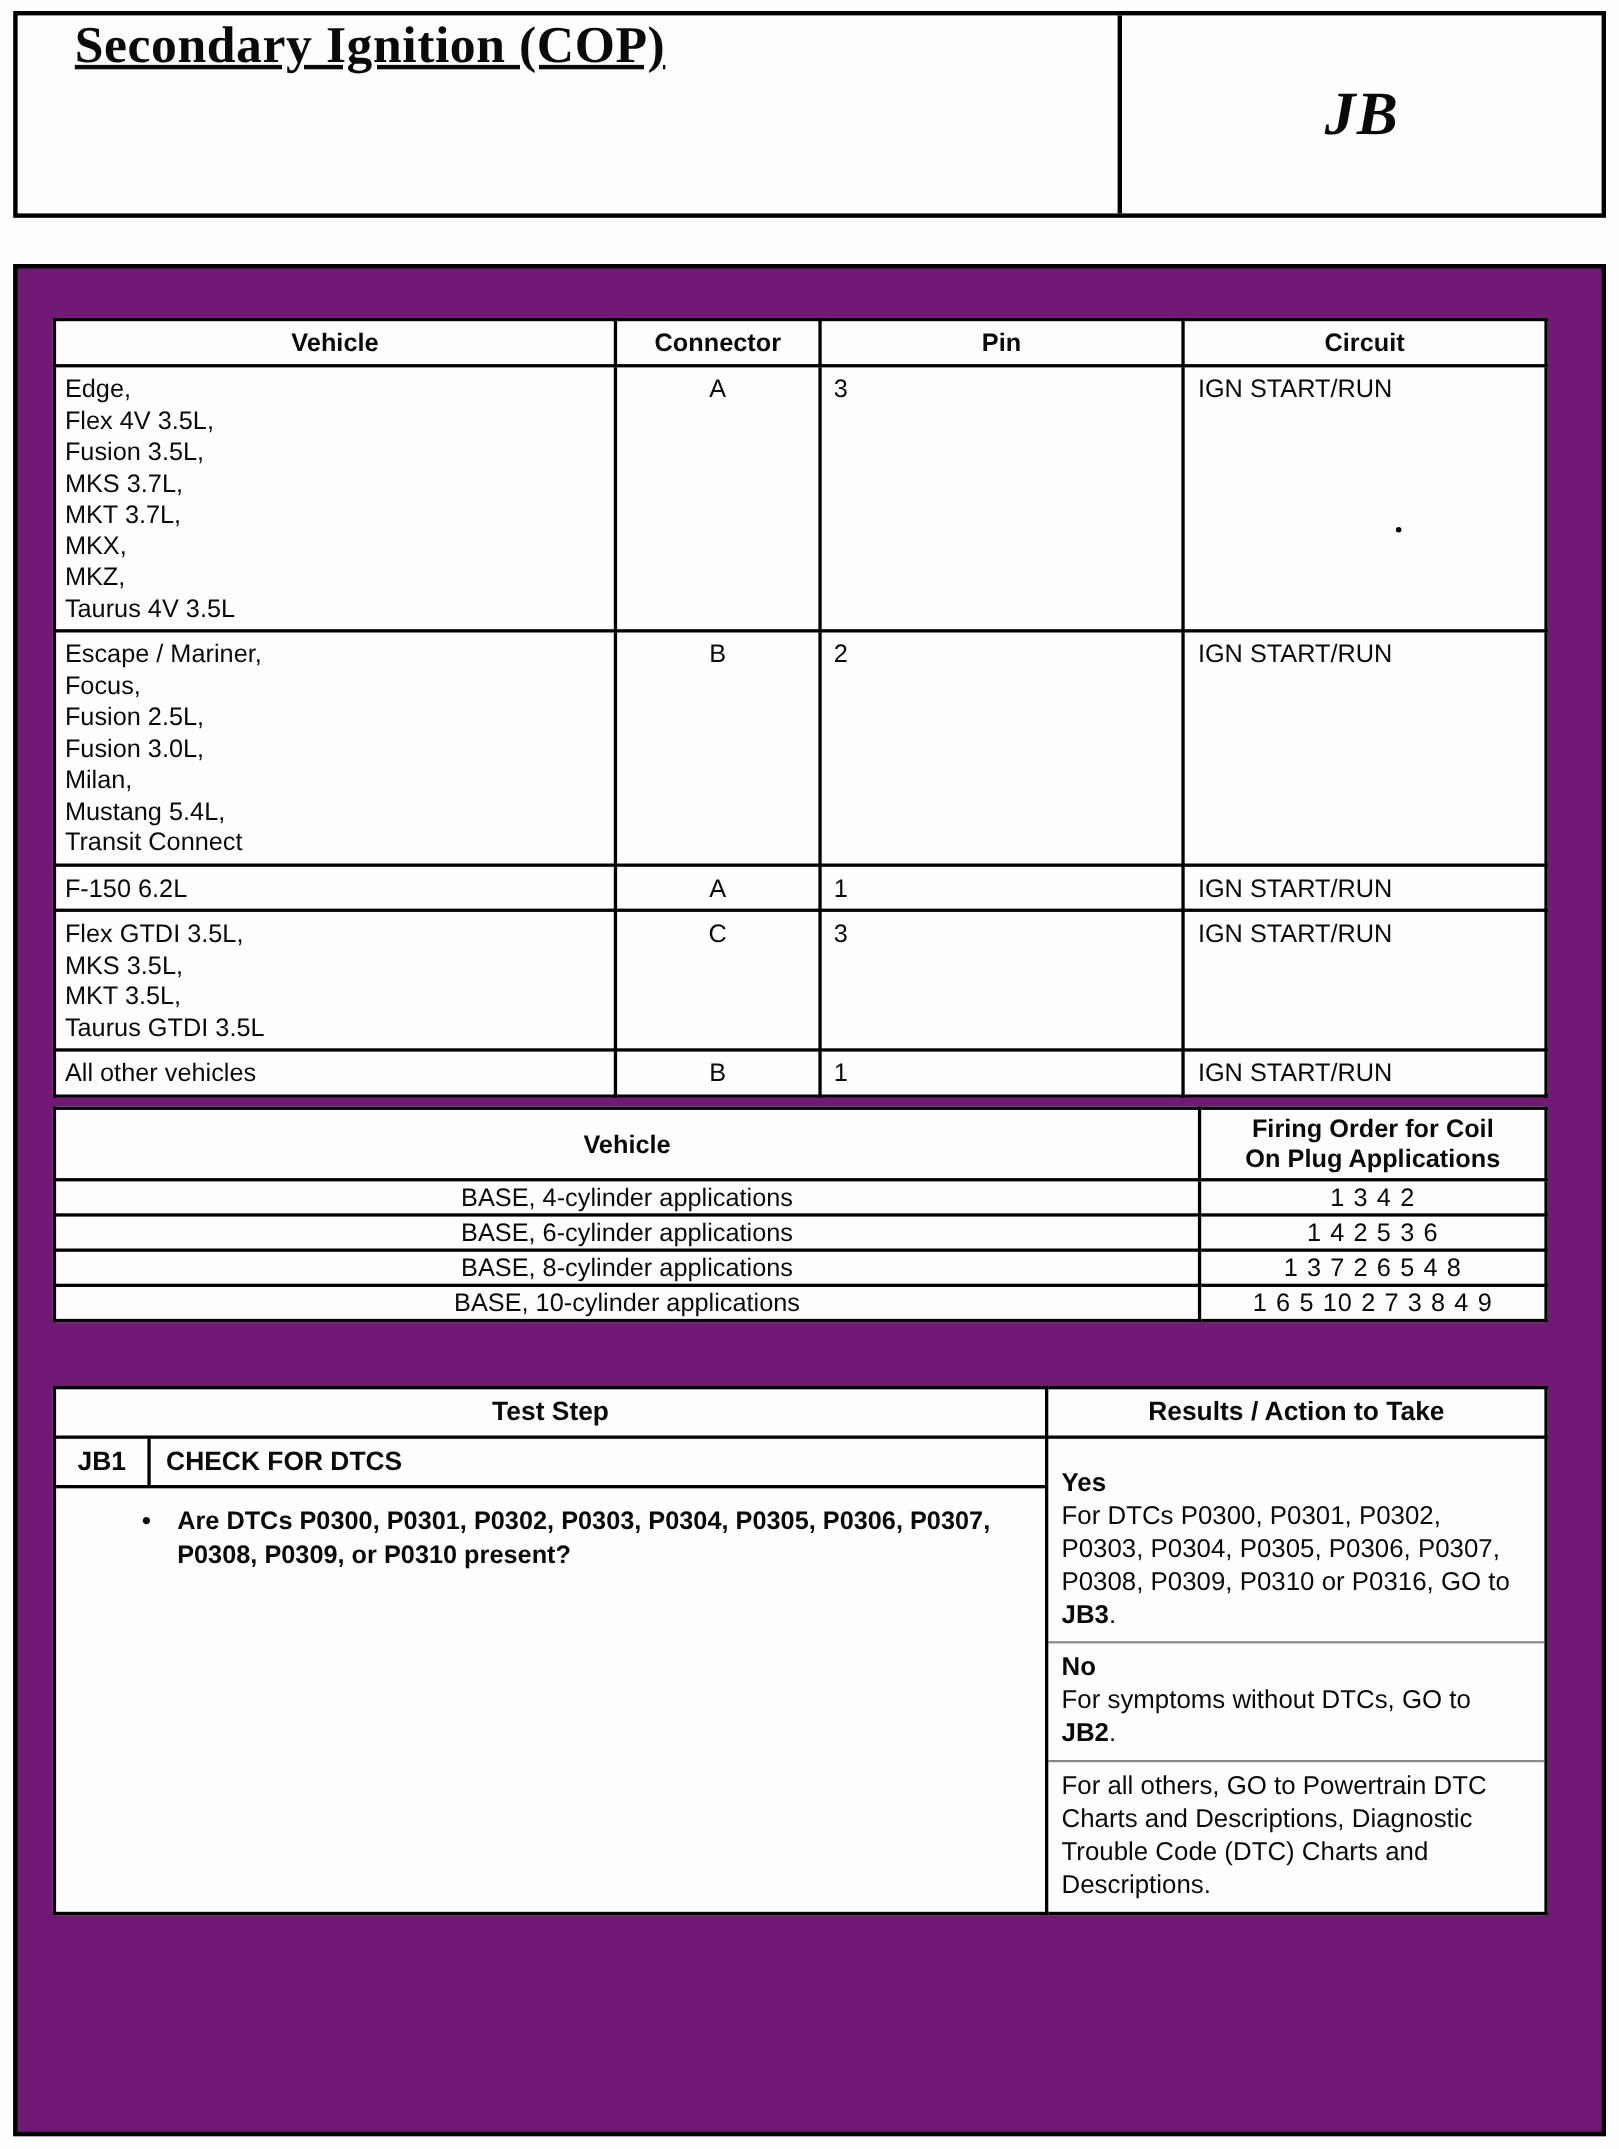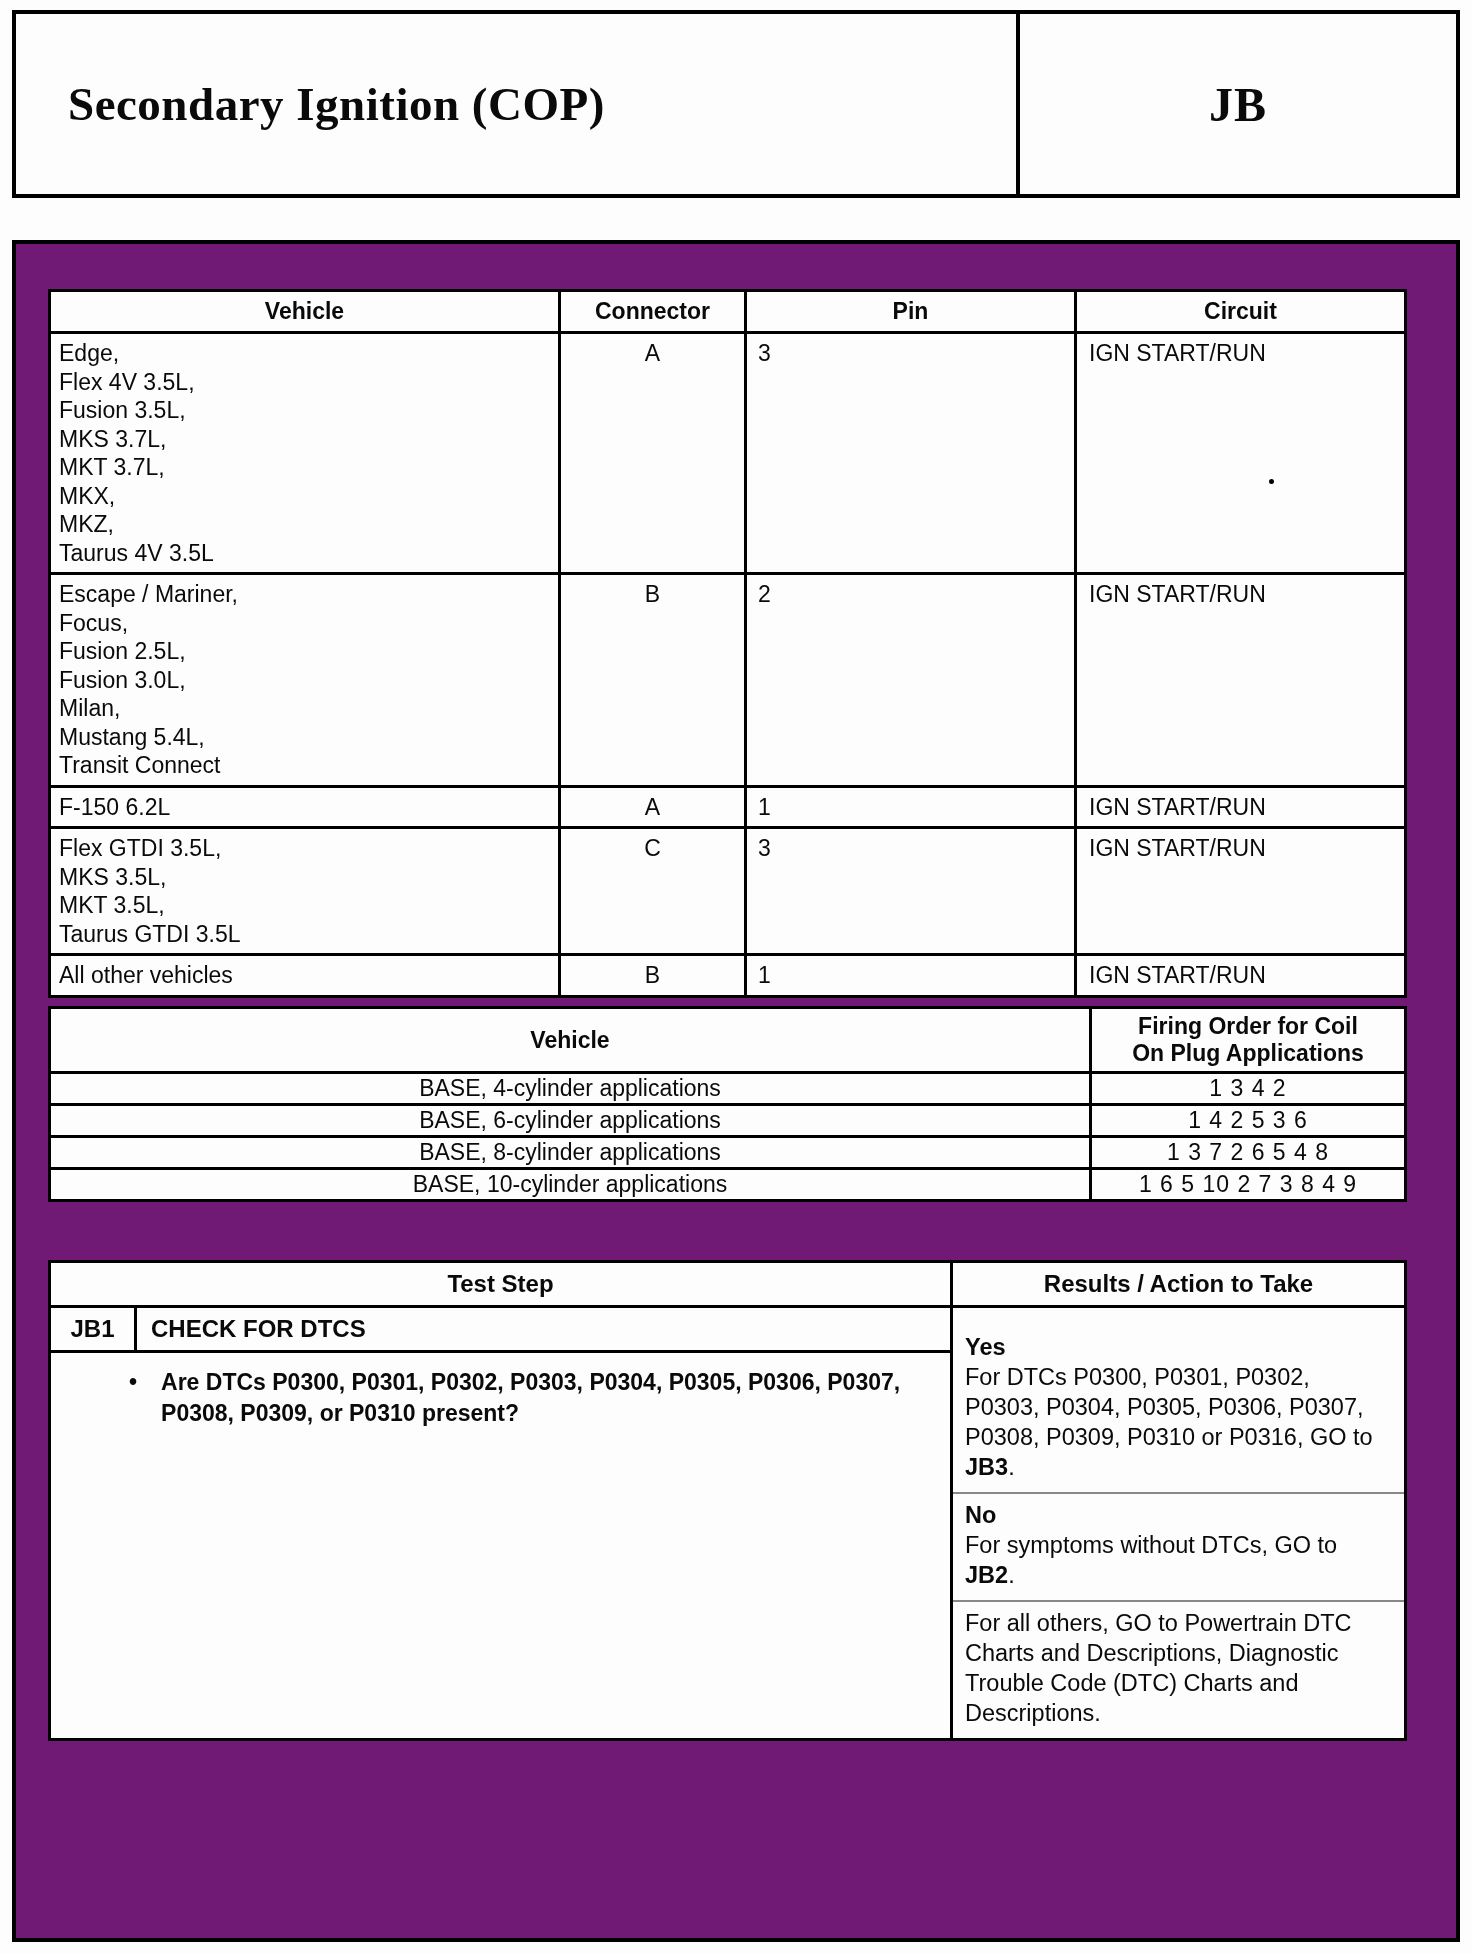--- a/index.html
+++ b/index.html
@@ -11,24 +11,24 @@
     color:#0a0a0a;
     position:relative;
     overflow:hidden;
   }
 
   
   .title-box {
     position:absolute; left:12px; top:10px; width:1448px; height:188px;
     border:4px solid #000; display:flex; background:#fdfdfd;
   }
-  .title-left { flex:1; display:flex; align-items:center; padding-left:52px; }
+  .title-left { flex:1; display:flex; align-items:flex-start; padding-left:52px;text-decoration:underline; }
   .title-right { width:440px; border-left:4px solid #000; display:flex; align-items:center; justify-content:center; }
   .doc-title { font-family:"Liberation Serif", serif; font-weight:bold; font-size:47px; letter-spacing:0.5px; }
-  .doc-code  { font-family:"Liberation Serif", serif; font-weight:bold; font-size:48px; letter-spacing:1px; }
+  .doc-code  { font-family:"Liberation Serif", serif; font-weight:bold; font-size:56px; letter-spacing:1px;font-style:italic; }
 
   
   .main-box {
     position:absolute; left:12px; top:240px; width:1448px; height:1702px;
     border:4px solid #000; background:#701a75;
   }
 
   table { border-collapse:collapse; background:#fdfdfd; }
   td, th { border:3px solid #000; }
 

